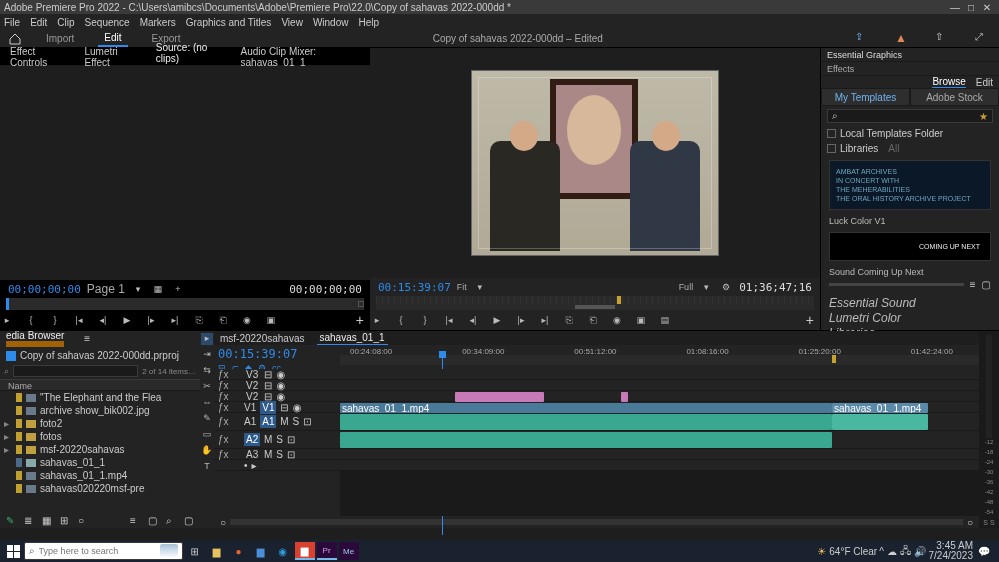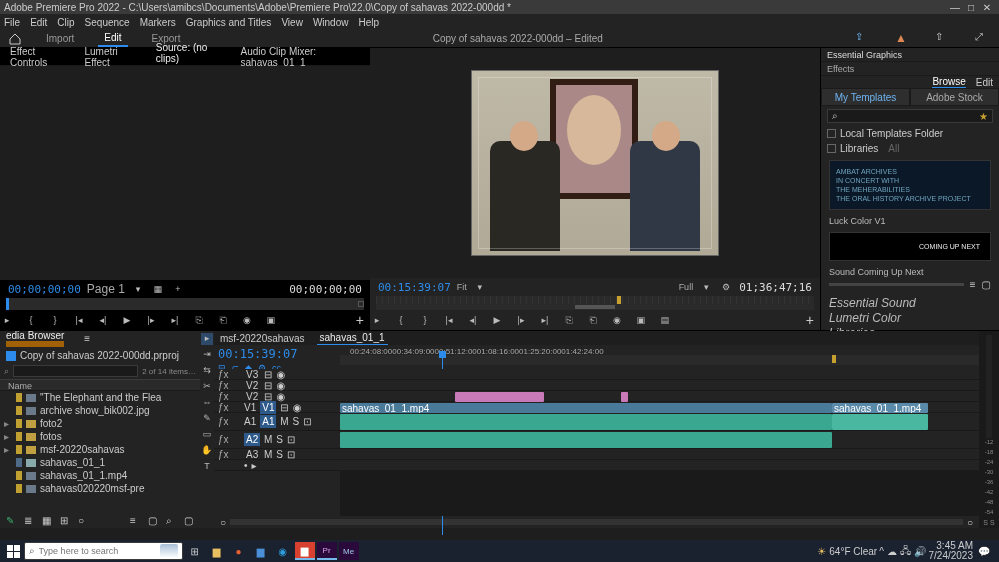--- a/index.html
+++ b/index.html
@@ -97,21 +97,21 @@
 
 .timeline { flex:1; display:flex; flex-direction:column; background:#1e1e1e;}
 .tlhdr { height:14px; display:flex; align-items:center; padding:0 6px; font-size:9px; color:#999;}
 .tlhdr .seq.active { color:#eee; border-bottom:1px solid #2d8ceb; padding:1px 3px;}
 .tltop { height:24px; display:flex;}
 .tlhead { width:126px; background:#232323; padding:2px 4px;}
 .tltc { color:#2d8ceb; font-family:monospace; font-size:12px;}
 .tlicons { display:flex; gap:6px; margin-top:2px;}
 .tlicons span { color:#2d8ceb; font-size:9px;}
 .tlruler { flex:1; position:relative; background:#232323; }
-.tlruler .marks { position:absolute; top:2px; left:0; right:0; display:flex; padding:0 10px;text-decoration:underline;}
+.tlruler .marks { position:absolute; top:2px; left:0; right:16px; display:flex; justify-content:space-between; padding:0 10px;text-decoration:underline;}
 .tlruler .marks span { font-size:8px; color:#aaa;}
 .tlruler .scrub { position:absolute; top:10px; left:0; right:0; height:10px; background:#2a2a2a;}
 .tlruler .playhead { position:absolute; top:10px; width:1px; height:180px; background:#2d8ceb; }
 .tlruler .playhead::before { content:""; position:absolute; top:-4px; left:-3px; width:7px; height:7px; background:#2d8ceb;}
 .tlruler .ymark { position:absolute; top:10px; width:4px; height:8px; background:#c8a030;}
 .tracks { flex:1; display:flex; overflow:hidden;}
 .trackheads { width:126px; background:#232323; display:flex; flex-direction:column;}
 .trow { height:11px; display:flex; align-items:center; gap:4px; padding:0 4px; font-size:8px; color:#aaa; border-bottom:1px solid #1a1a1a;}
 .trow .tag { width:16px; text-align:center; padding:1px 2px;}
 .trow .tag.sel { background:#2d5a8a; color:#fff;}

